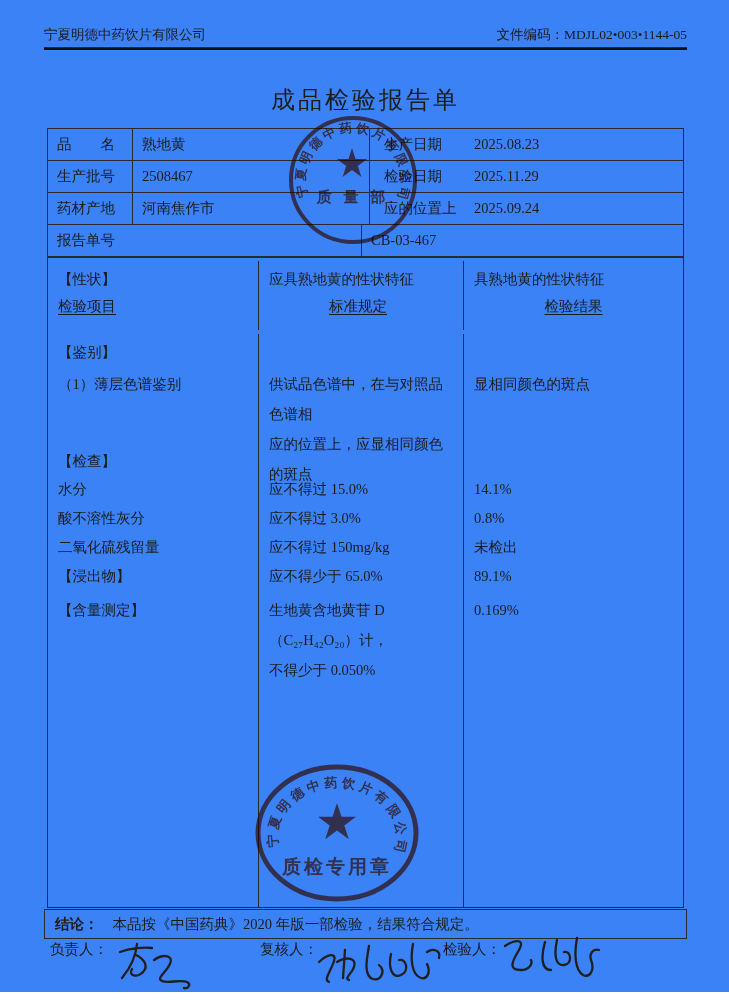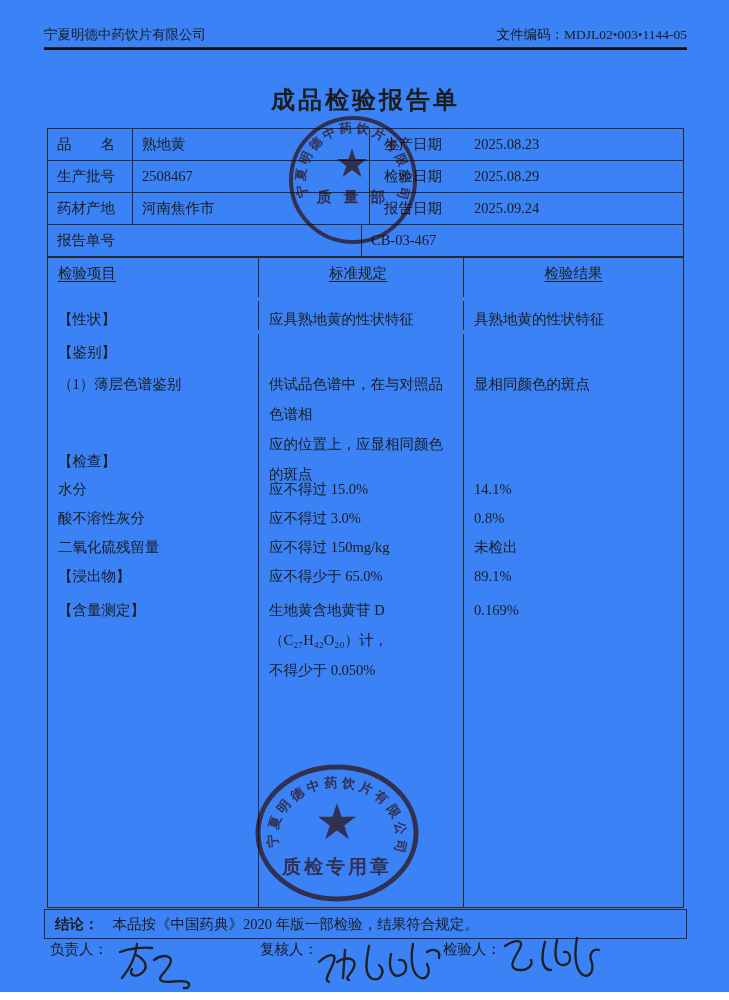--- a/index.html
+++ b/index.html
@@ -5,21 +5,21 @@
   html,body{margin:0;padding:0;background:#ffffff;}
   .page{
     position:relative;width:729px;height:992px;background:#3b82f6;
     font-family:"Liberation Serif","DejaVu Serif",serif;
     color:#1c1c1c;overflow:hidden;
   }
   
   .hdr{position:absolute;left:44px;top:26px;width:643px;display:flex;justify-content:space-between;font-size:13.5px;}
   .hdr .code{white-space:nowrap;}
   .hdr-rule{position:absolute;left:44px;top:47px;width:643px;height:3px;border-top:1px solid #2a2a2a;border-bottom:2px solid #111;box-sizing:border-box;}
-  .title{position:absolute;left:44px;top:84px;width:643px;text-align:center;font-size:24px;font-weight:bold;letter-spacing:3px;}
+  .title{position:absolute;left:44px;top:84px;width:643px;text-align:center;font-size:24px;font-weight:normal;letter-spacing:3px;}
   
   .info{position:absolute;left:47px;top:128px;width:637px;border:1px solid #2a2a2a;box-sizing:border-box;font-size:14.5px;}
   .info-row{display:flex;height:32px;line-height:31px;border-bottom:1px solid #2a2a2a;box-sizing:border-box;gap:8px;}
   .info-row:last-child{border-bottom:none;}
   .ic{box-sizing:border-box;padding-left:9px;overflow:hidden;white-space:nowrap;}
   .ic-a{width:76px;}
   .ic-b{width:229px;border-left:1px solid #2a2a2a;}
   .ic-c{flex:1;border-left:1px solid #2a2a2a;display:flex;}
   .ic-c .l2{width:90px;padding-left:5px;}
   .ic-c .v2{flex:1;}
@@ -79,50 +79,50 @@
       <div class="ic ic-c">
         <span class="l2">生产日期</span>
         <span class="v2">2025.08.23</span>
       </div>
     </div>
     <div class="info-row">
       <div class="ic ic-a">生产批号</div>
       <div class="ic ic-b">2508467</div>
       <div class="ic ic-c">
         <span class="l2">检验日期</span>
-        <span class="v2">2025.08.29</span>
+        <span class="v2">2025.11.29</span>
       </div>
     </div>
     <div class="info-row">
       <div class="ic ic-a">药材产地</div>
       <div class="ic ic-b">河南焦作市</div>
       <div class="ic ic-c">
-        <span class="l2">报告日期</span>
+        <span class="l2">应的位置上</span>
         <span class="v2">2025.09.24</span>
       </div>
     </div>
     <div class="info-row">
       <div class="ic ic-a4">报告单号</div>
       <div class="ic ic-c">
         <span class="v2">CB-03-467</span>
       </div>
     </div>
   </div>
 
   <div class="ttable">
     <div class="col-lines">
+      <div class="trow r-h33 row-pad4">
+        <div class="tc tc1">【性状】</div>
+        <div class="tc tc2">应具熟地黄的性状特征</div>
+        <div class="tc tc3">具熟地黄的性状特征</div>
+      </div>
       <div class="trow r-head">
         <div class="tc tc1"><u>检验项目</u></div>
         <div class="tc tc2"><u>标准规定</u></div>
         <div class="tc tc3"><u>检验结果</u></div>
-      </div>
-      <div class="trow r-h33 row-pad4">
-        <div class="tc tc1">【性状】</div>
-        <div class="tc tc2">应具熟地黄的性状特征</div>
-        <div class="tc tc3">具熟地黄的性状特征</div>
       </div>
       <div class="trow r-h33 row-pad4">
         <div class="tc tc1">【鉴别】</div>
         <div class="tc tc2"></div>
         <div class="tc tc3"></div>
       </div>
       <div class="trow r-tlc">
         <div class="tc tc1">（1）薄层色谱鉴别</div>
         <div class="tc tc2 pre">供试品色谱中，在与对照品色谱相
 应的位置上，应显相同颜色的斑点</div>

